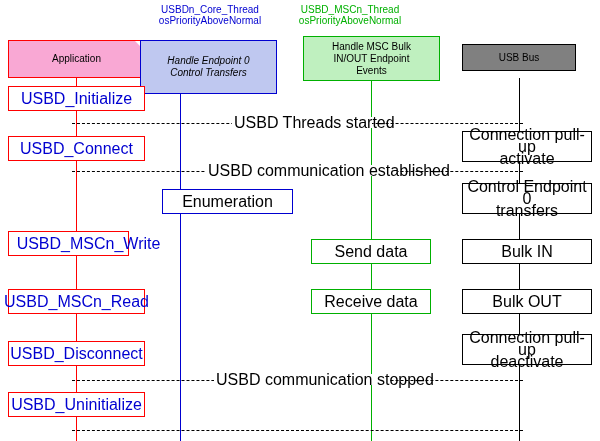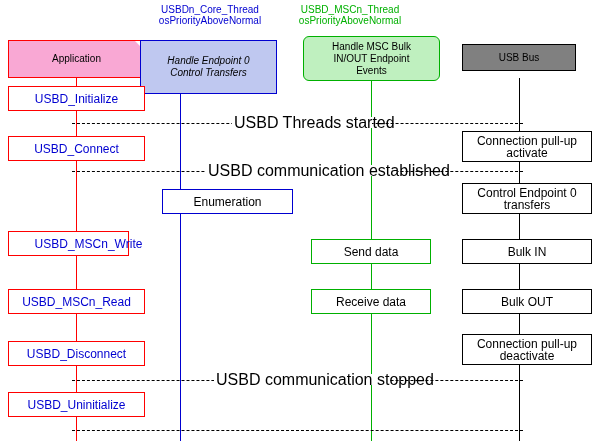--- a/index.html
+++ b/index.html
@@ -35,21 +35,21 @@
   }
 
   .box {
     position: absolute;
     box-sizing: border-box;
     border: 1px solid #000000;
     display: flex;
     align-items: center;
     justify-content: center;
     text-align: center;
-    font-size: 12px;
+    font-size: 16px;
     line-height: 12px;
     white-space: pre-line;
   }
   .box.header {
     font-size: 10px;
   }
   .box.app-header {
     background: #f9a8d4;
     border-color: #ff0000;
     color: #000000;
@@ -143,21 +143,21 @@
   <div class="box header app-header" style="left:8px; top:40px; width:137px; height:38px;">
     <span>Application</span>
     <span class="dog-ear"></span>
   </div>
 
   <div class="box header core-header" style="left:140px; top:40px; width:137px; height:54px;font-style:italic;">
     <span>Handle Endpoint 0
 Control Transfers</span>
   </div>
 
-  <div class="box header mscn-header" style="left:303px; top:36px; width:137px; height:45px;border-radius:6px;">
+  <div class="box header mscn-header" style="left:303px; top:36px; width:137px; height:45px;">
     <span>Handle MSC Bulk
 IN/OUT Endpoint
 Events</span>
   </div>
 
   <div class="box header usb-header" style="left:462px; top:44px; width:114px; height:27px;">
     <span>USB Bus</span>
   </div>
 
   <div class="box red" style="left:8px; top:86px; width:137px; height:25px;">

